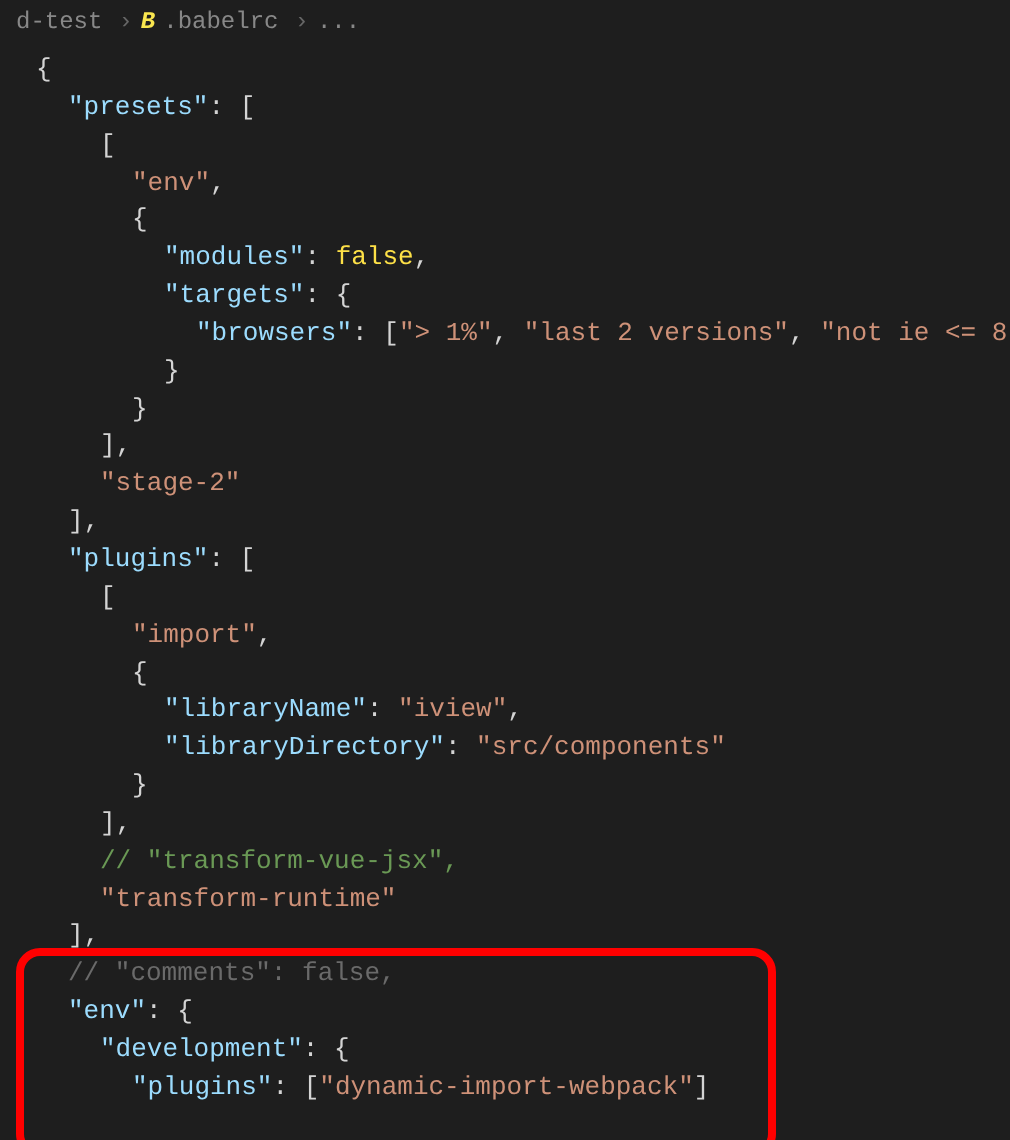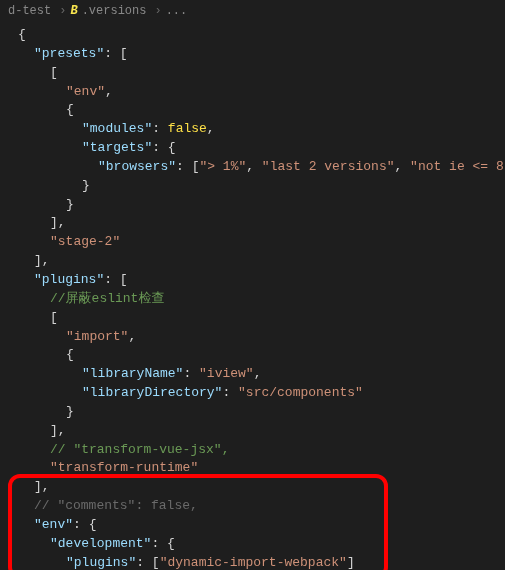--- a/index.html
+++ b/index.html
@@ -69,41 +69,40 @@
       pointer-events: none;
     }
   </style>
 </head>
 <body>
 
 <div class="breadcrumb">
   <span class="breadcrumb-item">d-test</span>
   <span class="breadcrumb-sep">›</span>
   <span class="file-icon">B</span>
-  <span class="breadcrumb-item">.versions</span>
+  <span class="breadcrumb-item">.babelrc</span>
   <span class="breadcrumb-sep">›</span>
   <span class="breadcrumb-item">...</span>
 </div>
 
 <div class="editor">
   <div class="line"><span class="bracket">{</span></div>
   <div class="line indent1"><span class="key">"presets"</span><span class="colon">: </span><span class="bracket">[</span></div>
   <div class="line indent2"><span class="bracket">[</span></div>
   <div class="line indent3"><span class="string">"env"</span><span class="comma">,</span></div>
   <div class="line indent3"><span class="bracket">{</span></div>
   <div class="line indent4"><span class="key">"modules"</span><span class="colon">: </span><span class="keyword">false</span><span class="comma">,</span></div>
   <div class="line indent4"><span class="key">"targets"</span><span class="colon">: </span><span class="bracket">{</span></div>
   <div class="line indent5"><span class="key">"browsers"</span><span class="colon">: </span><span class="bracket">[</span><span class="string">"&gt; 1%"</span><span class="comma">, </span><span class="string">"last 2 versions"</span><span class="comma">, </span><span class="string">"not ie &lt;= 8"</span></div>
   <div class="line indent4"><span class="bracket">}</span></div>
   <div class="line indent3"><span class="bracket">}</span></div>
   <div class="line indent2"><span class="bracket">]</span><span class="comma">,</span></div>
   <div class="line indent2"><span class="string">"stage-2"</span></div>
   <div class="line indent1"><span class="bracket">]</span><span class="comma">,</span></div>
   <div class="line indent1"><span class="key">"plugins"</span><span class="colon">: </span><span class="bracket">[</span></div>
-  <div class="line indent2"><span class="comment">//屏蔽eslint检查</span></div>
   <div class="line indent2"><span class="bracket">[</span></div>
   <div class="line indent3"><span class="string">"import"</span><span class="comma">,</span></div>
   <div class="line indent3"><span class="bracket">{</span></div>
   <div class="line indent4"><span class="key">"libraryName"</span><span class="colon">: </span><span class="string">"iview"</span><span class="comma">,</span></div>
   <div class="line indent4"><span class="key">"libraryDirectory"</span><span class="colon">: </span><span class="string">"src/components"</span></div>
   <div class="line indent3"><span class="bracket">}</span></div>
   <div class="line indent2"><span class="bracket">]</span><span class="comma">,</span></div>
   <div class="line indent2"><span class="comment">// "transform-vue-jsx",</span></div>
   <div class="line indent2"><span class="string">"transform-runtime"</span></div>
   <div class="line indent1"><span class="bracket">]</span><span class="comma">,</span></div>

